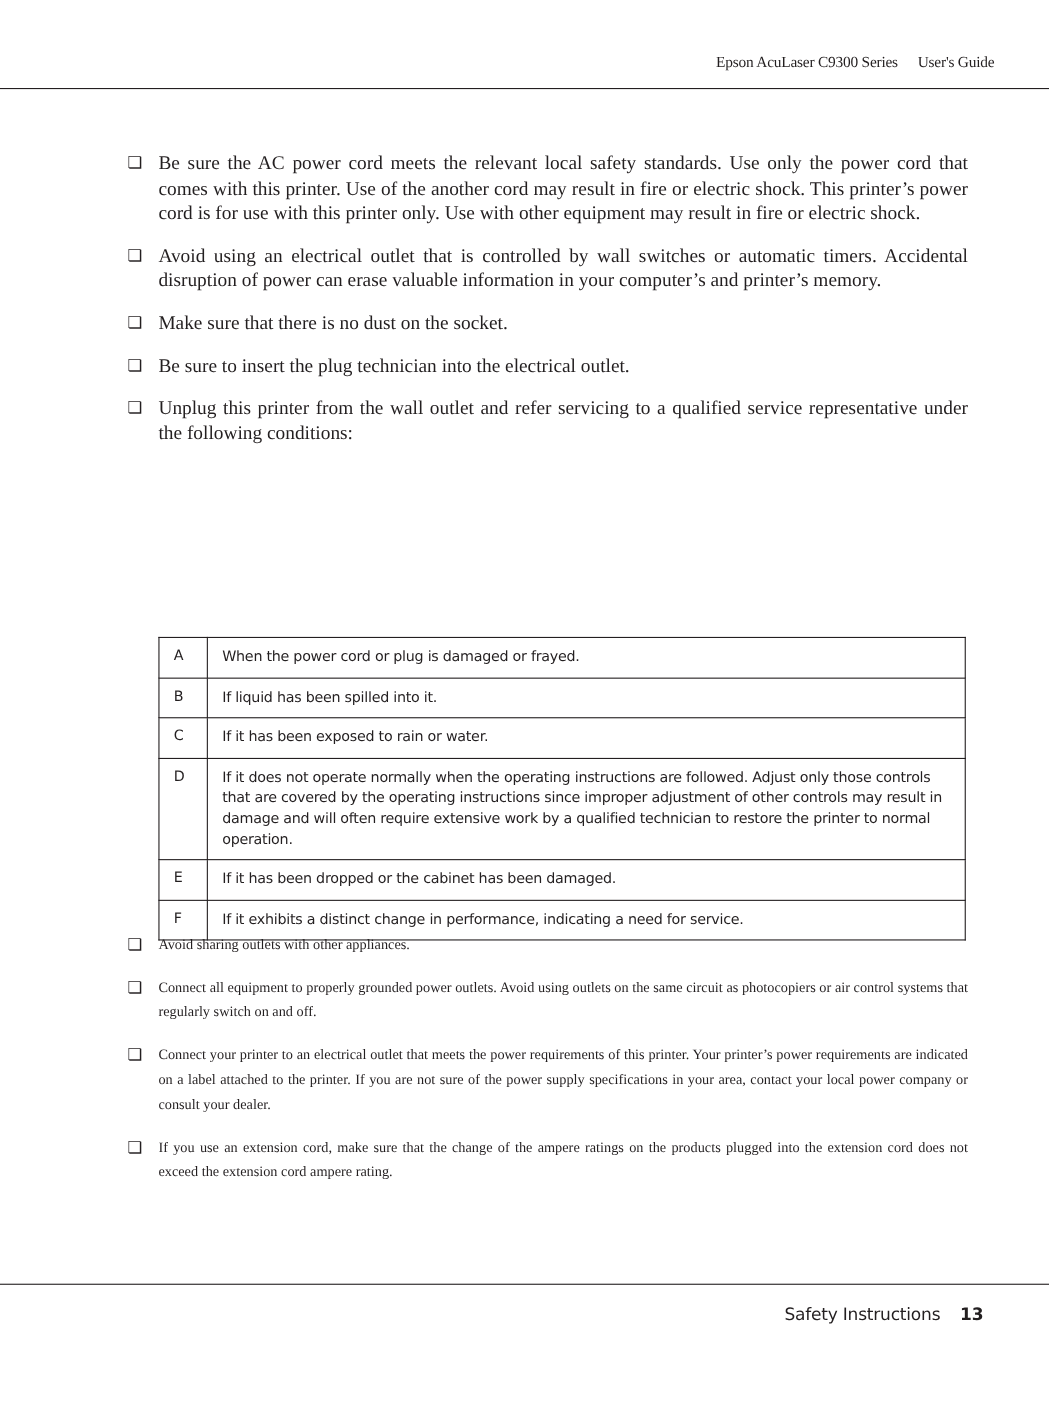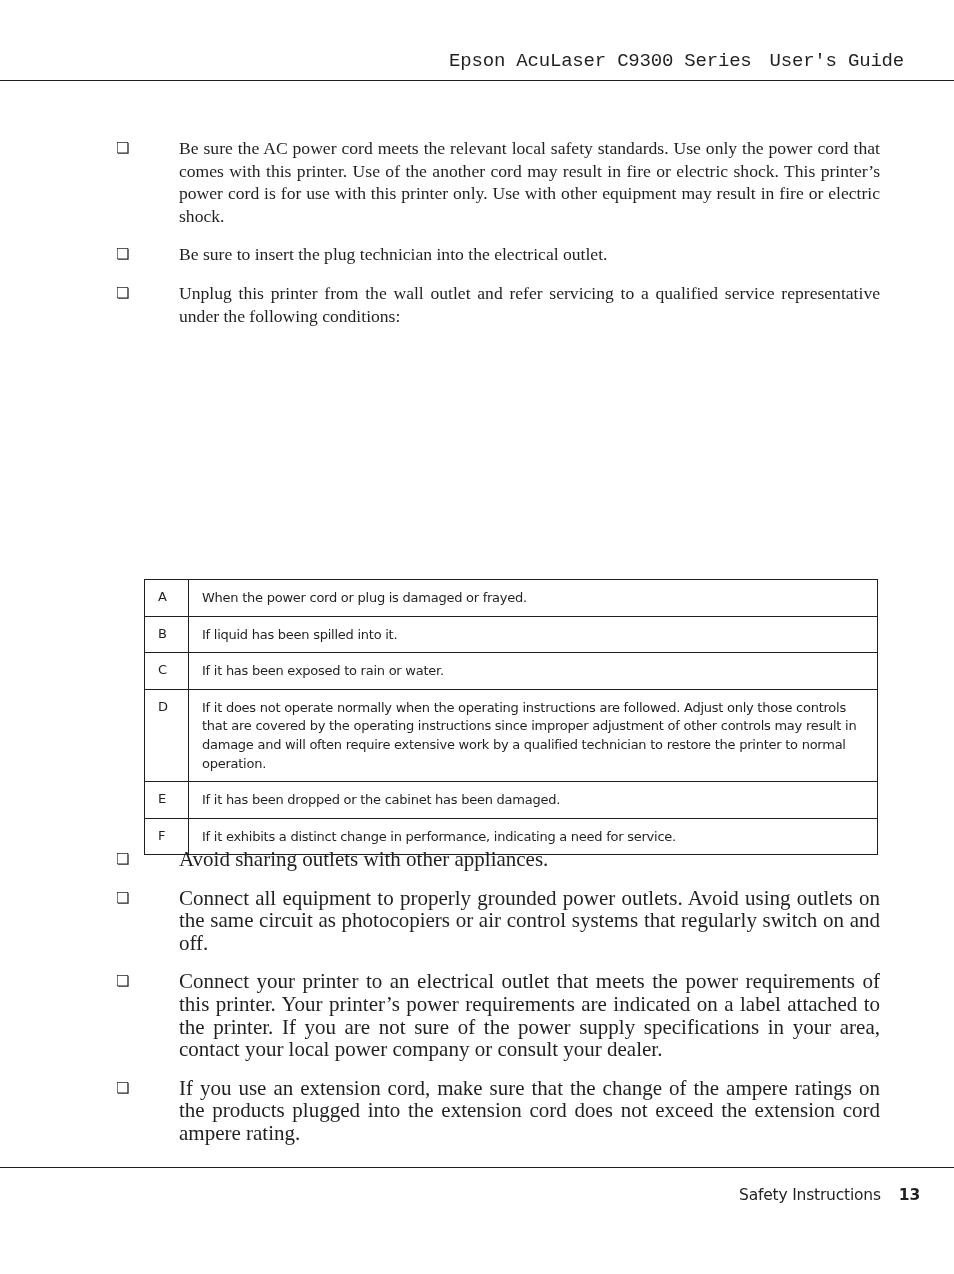--- a/index.html
+++ b/index.html
@@ -1,67 +1,75 @@
 <!DOCTYPE html>
 <html><head>
   <meta charset="utf-8">
   <style>
     html, body { margin: 0; padding: 0; background: #ffffff; }
     body { width: 954px; height: 1274px; position: relative; overflow: hidden; color: #231f20; }
     .header-text {
       position: absolute; right: 50px; top: 50px;
-      font-family: Liberation Mono, monospace; font-size: 19px; letter-spacing: -0.2px;
+      font-family: Liberation Serif, serif; font-size: 14px; letter-spacing: -0.2px;
       white-space: nowrap;
     }
     .header-text span + span { margin-left: 18px; }
     .rule { position: absolute; left: 0; width: 954px; height: 1px; background: #231f20; }
     .rule.top { top: 80px; }
     .rule.bottom { top: 1167px; }
     .list {
       position: absolute; left: 116px; top: 137px; width: 764px;
       font-family: "Liberation Serif", serif; font-size: 17.6px; line-height: 22.6px;
     }
-    .item { display: flex; margin-bottom: 16px; gap: 35px; }
+    .item { display: flex; margin-bottom: 16px; }
     .box {
       flex: 0 0 28px; font-size: 15px; line-height: 22.6px;
       font-family: "DejaVu Sans", sans-serif;
     }
     .box::before { content: "\274F"; }
     .item-text { flex: 1; text-align: justify; }
     .item-text.last { text-align-last: left; }
     table.cond {
       position: absolute; left: 144px; top: 579px; width: 734px;
       border-collapse: collapse;
       font-family: "DejaVu Sans", sans-serif; font-size: 13px; letter-spacing: -0.25px;
     }
     table.cond td { border: 1px solid #231f20; vertical-align: top; padding: 0; }
     table.cond td.letter { width: 44px; padding: 9px 0 0 13px; box-sizing: border-box; }
     table.cond td.desc { padding: 9px 10px 8px 13px; line-height: 18.6px; }
     .list2 {
       position: absolute; left: 116px; top: 848px; width: 764px;
-      font-family: "Liberation Serif", serif; font-size: 21px; line-height: 22.6px;
+      font-family: "Liberation Serif", serif; font-size: 13px; line-height: 22.6px;
     }
     .footer-text {
-      position: absolute; right: 34px; top: 1186px;
+      position: absolute; right: 60px; top: 1186px;
       font-family: "DejaVu Sans", sans-serif; font-size: 15.5px; white-space: nowrap; letter-spacing: -0.2px;
     }
     .footer-text .page { font-weight: bold; margin-left: 18px; }
   </style>
 </head>
 <body>
 
 <div class="header-text">
   <span>Epson AcuLaser C9300 Series</span><span>User's Guide</span>
 </div>
 <div class="rule top"></div>
 
 <div class="list">
   <div class="item">
       <span class="box"></span>
       <span class="item-text last">Be sure the AC power cord meets the relevant local safety standards. Use only the power cord that comes with this printer. Use of the another cord may result in fire or electric shock. This printer’s power cord is for use with this printer only. Use with other equipment may result in fire or electric shock.</span>
+    </div>
+  <div class="item">
+      <span class="box"></span>
+      <span class="item-text last">Avoid using an electrical outlet that is controlled by wall switches or automatic timers. Accidental disruption of power can erase valuable information in your computer’s and printer’s memory.</span>
+    </div>
+  <div class="item">
+      <span class="box"></span>
+      <span class="item-text last">Make sure that there is no dust on the socket.</span>
     </div>
   <div class="item">
       <span class="box"></span>
       <span class="item-text last">Be sure to insert the plug technician into the electrical outlet.</span>
     </div>
   <div class="item">
       <span class="box"></span>
       <span class="item-text last">Unplug this printer from the wall outlet and refer servicing to a qualified service representative under the following conditions:</span>
     </div>
 </div>

